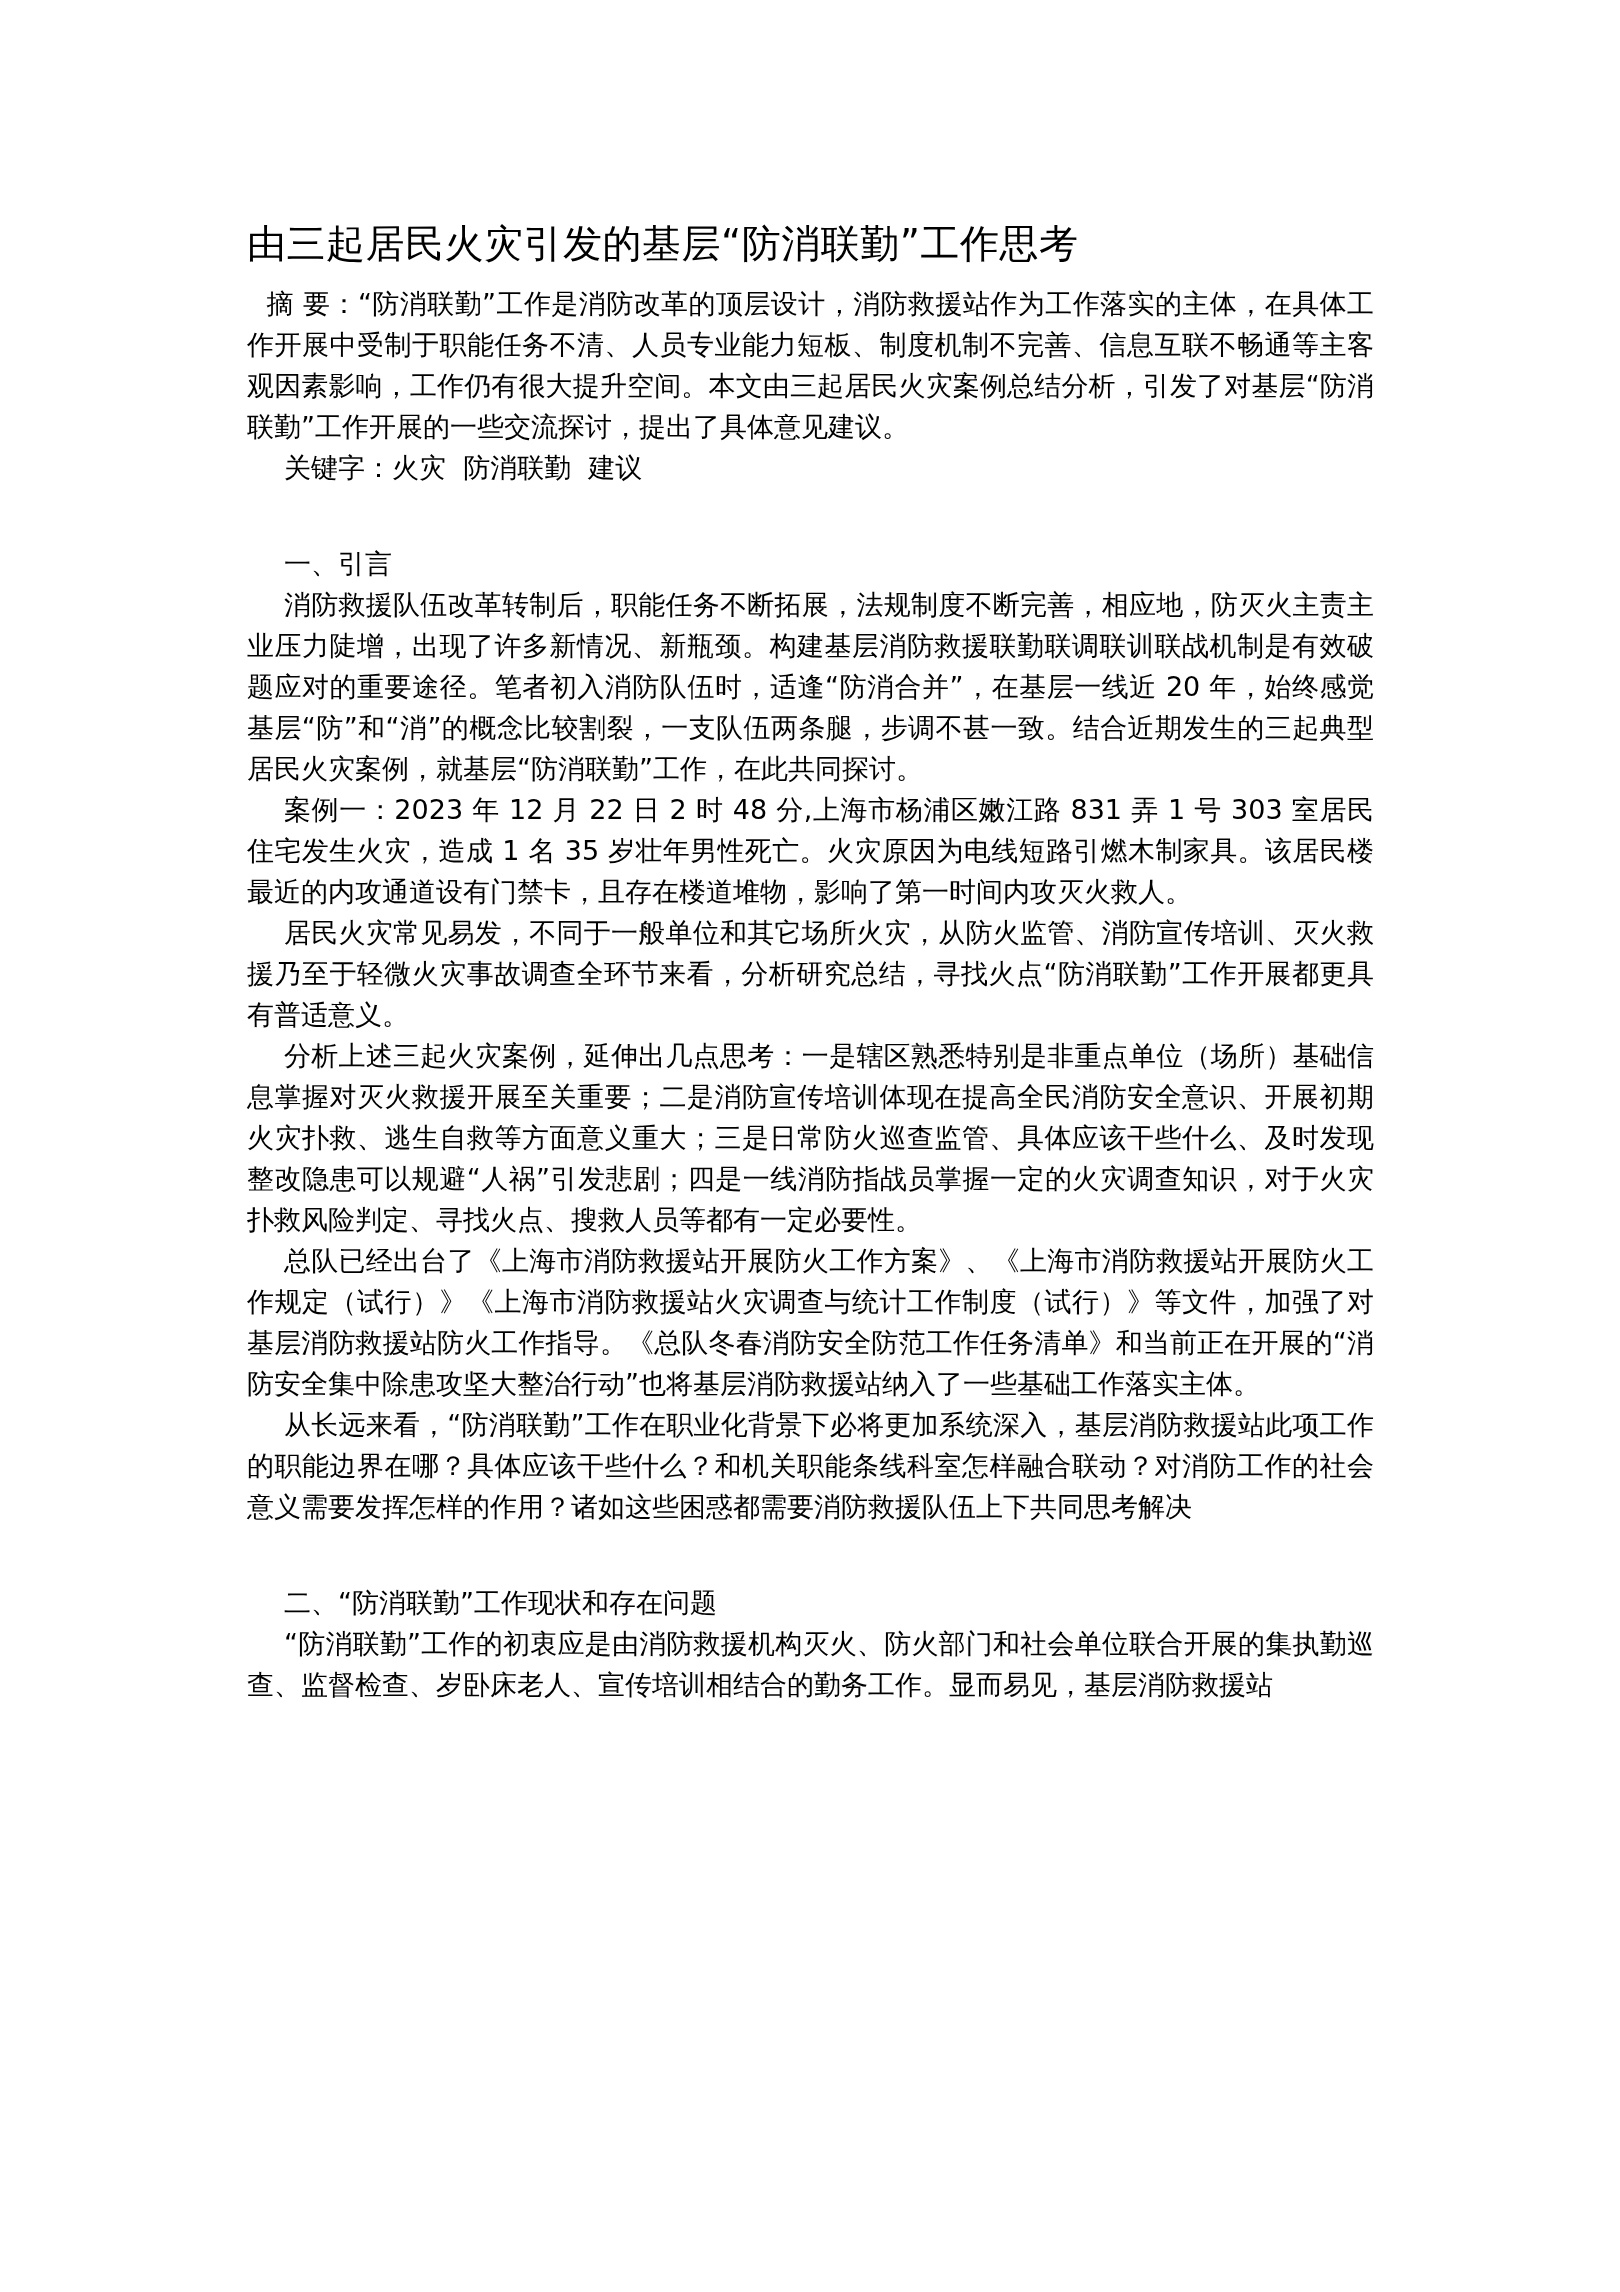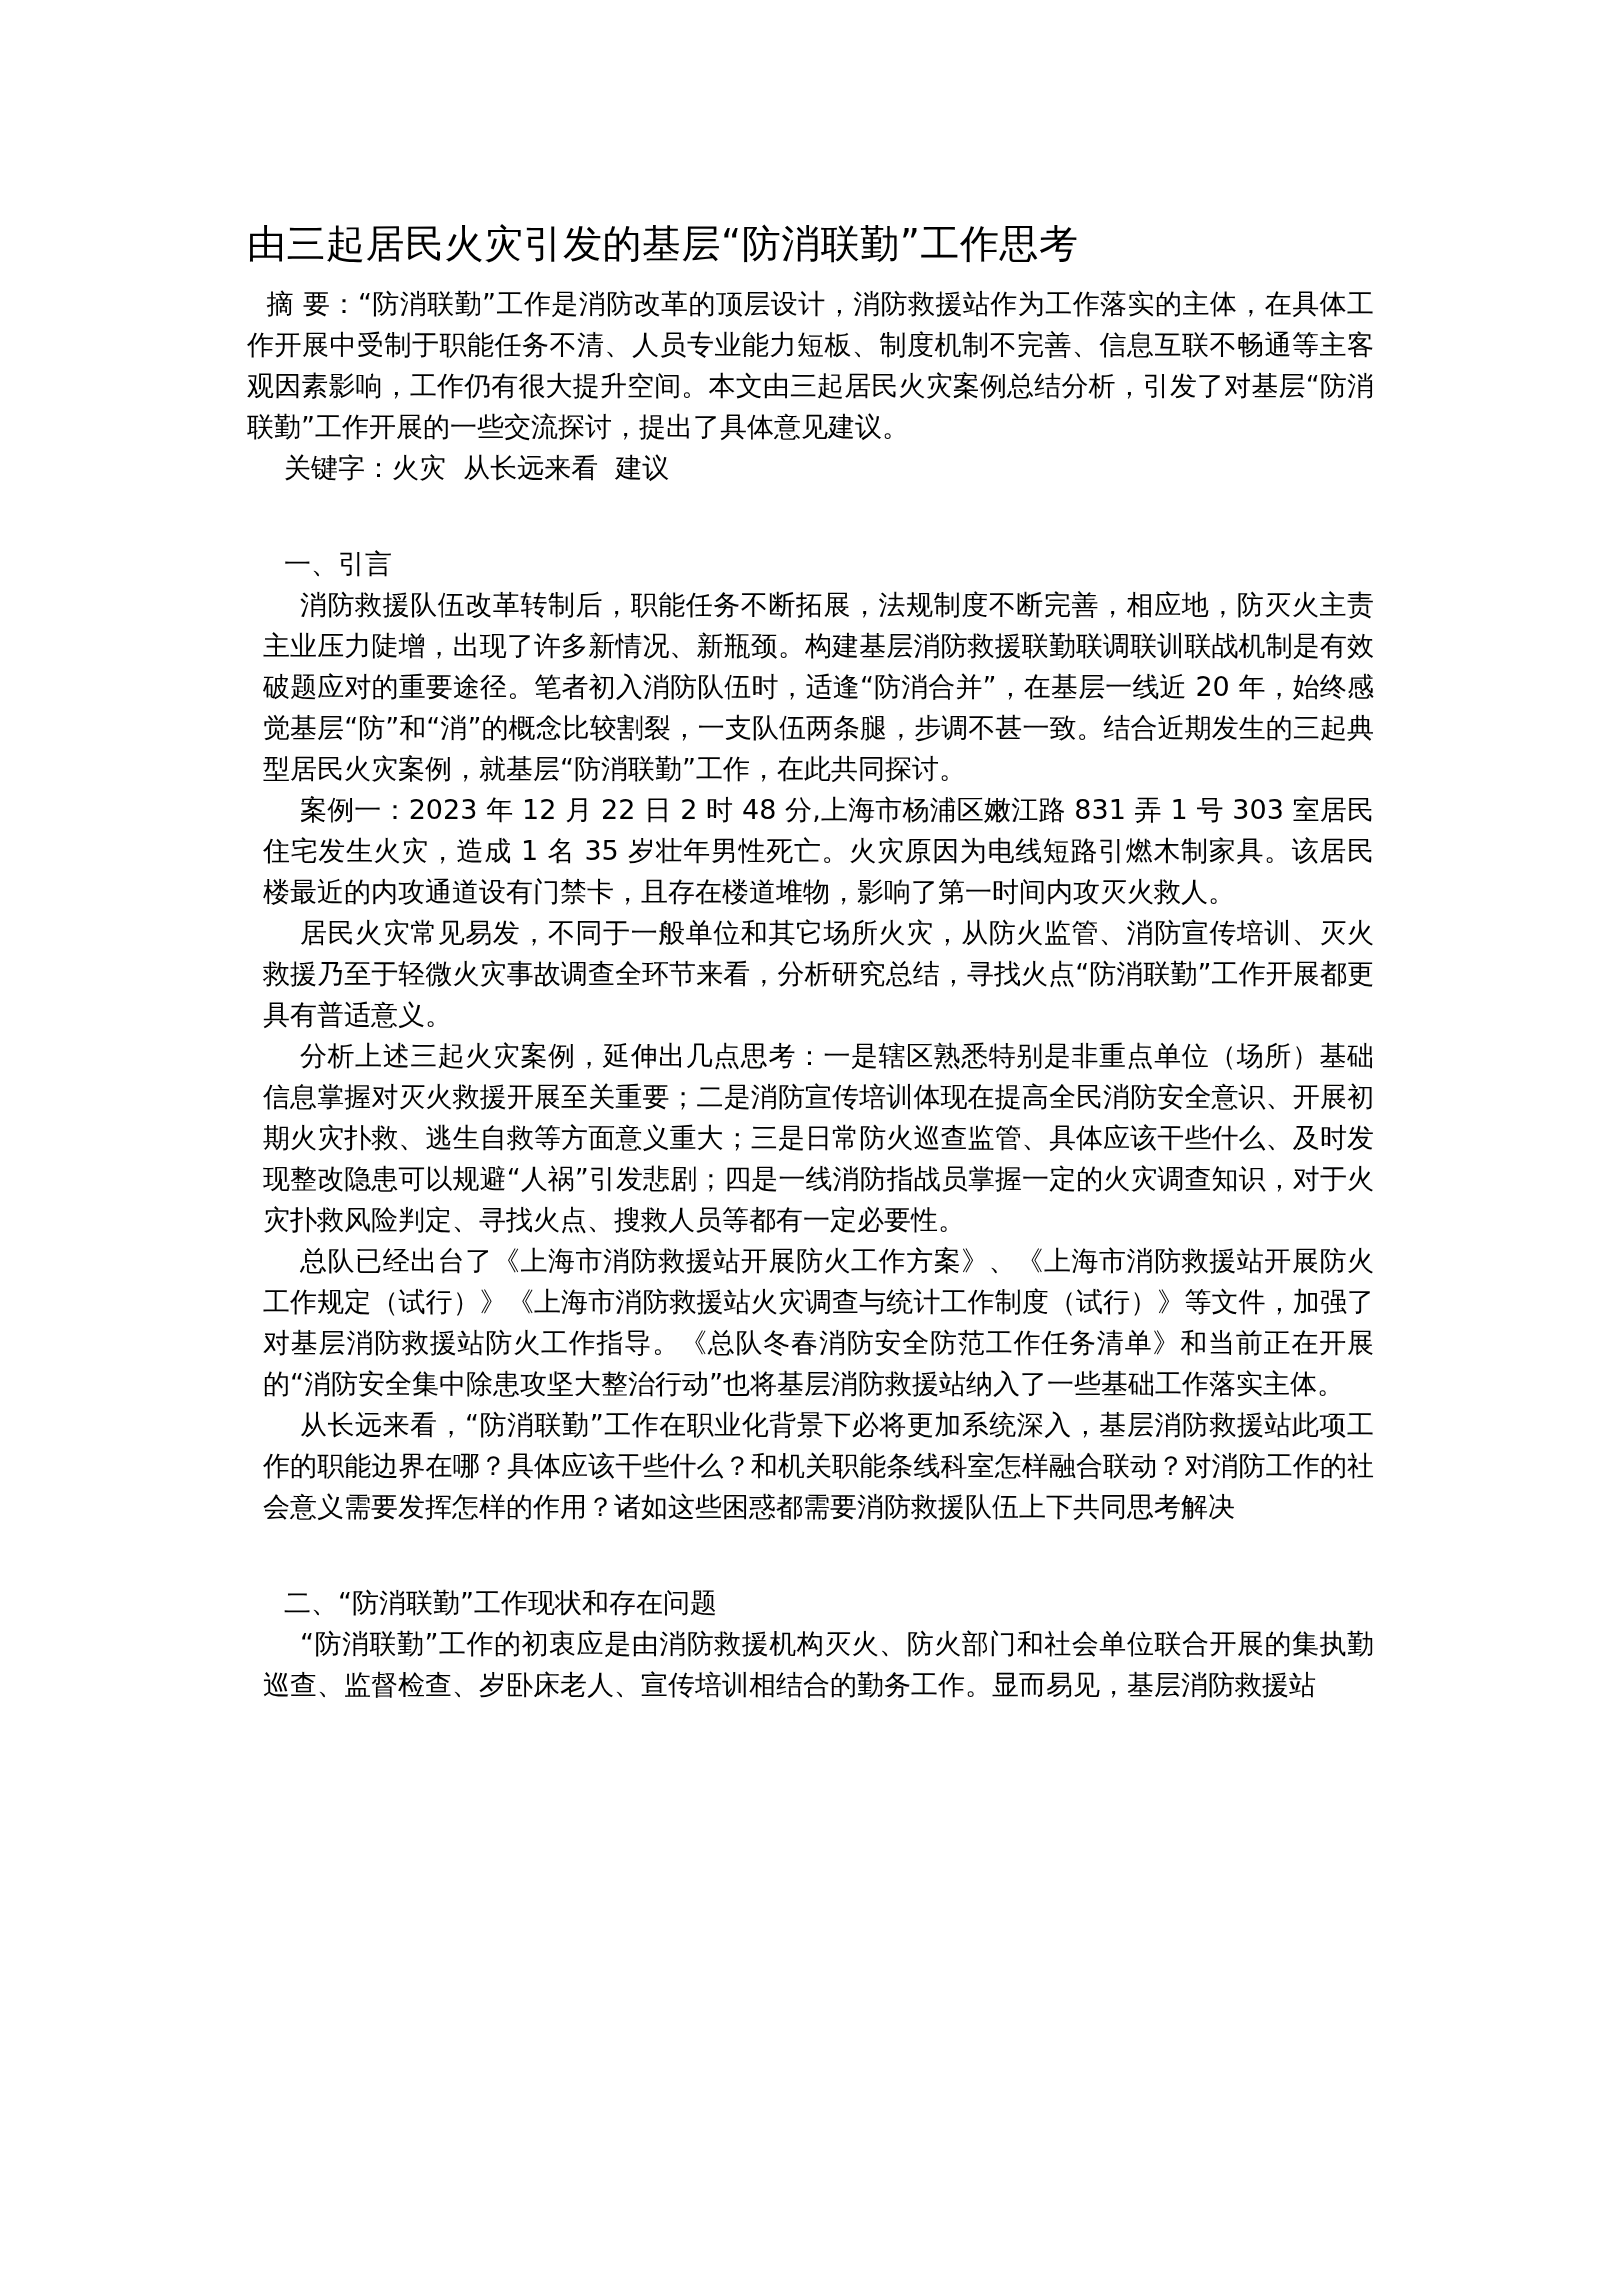--- a/index.html
+++ b/index.html
@@ -1,34 +1,34 @@
 <!DOCTYPE html>
 <html><head>
 <meta charset="utf-8">
 <style>
   html, body { margin: 0; padding: 0; background: #ffffff; }
   body { width: 1620px; height: 2293px; position: relative; overflow: hidden;
          font-family: "DejaVu Sans", "Liberation Sans", sans-serif; color: #000; }
   .page { position: absolute; left: 247px; top: 218px; width: 1127px; }
   .title { font-size: 39px; line-height: 51px; margin: 0 0 13.7px 0; font-weight: normal; letter-spacing: 0.5px; white-space: nowrap; }
   .p { font-size: 27px; line-height: 41px; margin: 0; text-align: justify; text-align-last: left; }
-  .indent { text-indent: 37px; margin-left: 16px; }
+  .indent { text-indent: 37px; }
   .indent-sm { text-indent: 19.6px; }
   .kw { font-size: 27px; line-height: 41px; margin: 0; padding-left: 37px; white-space: pre; }
   .heading { font-size: 27px; line-height: 41px; margin: 0; padding-left: 37px; }
   .gap2 { height: 55px; }
 </style>
 </head>
 <body>
 
 <div class="page">
   <h1 class="title">由三起居民火灾引发的基层“防消联勤”工作思考</h1>
 
   <p class="p indent-sm">摘 要：“防消联勤”工作是消防改革的顶层设计，消防救援站作为工作落实的主体，在具体工作开展中受制于职能任务不清、人员专业能力短板、制度机制不完善、信息互联不畅通等主客观因素影响，工作仍有很大提升空间。本文由三起居民火灾案例总结分析，引发了对基层“防消联勤”工作开展的一些交流探讨，提出了具体意见建议。</p>
-  <p class="kw">关键字：火灾  从长远来看  建议</p>
+  <p class="kw">关键字：火灾  防消联勤  建议</p>
 
   <div class="gap2"></div>
 
   <p class="heading">一、引言</p>
   <p class="p indent">消防救援队伍改革转制后，职能任务不断拓展，法规制度不断完善，相应地，防灭火主责主业压力陡增，出现了许多新情况、新瓶颈。构建基层消防救援联勤联调联训联战机制是有效破题应对的重要途径。笔者初入消防队伍时，适逢“防消合并”，在基层一线近 20 年，始终感觉基层“防”和“消”的概念比较割裂，一支队伍两条腿，步调不甚一致。结合近期发生的三起典型居民火灾案例，就基层“防消联勤”工作，在此共同探讨。</p>
   <p class="p indent">案例一：2023 年 12 月 22 日 2 时 48 分,上海市杨浦区嫩江路 831 弄 1 号 303 室居民住宅发生火灾，造成 1 名 35 岁壮年男性死亡。火灾原因为电线短路引燃木制家具。该居民楼最近的内攻通道设有门禁卡，且存在楼道堆物，影响了第一时间内攻灭火救人。</p>
   <p class="p indent">居民火灾常见易发，不同于一般单位和其它场所火灾，从防火监管、消防宣传培训、灭火救援乃至于轻微火灾事故调查全环节来看，分析研究总结，寻找火点“防消联勤”工作开展都更具有普适意义。</p>
   <p class="p indent">分析上述三起火灾案例，延伸出几点思考：一是辖区熟悉特别是非重点单位（场所）基础信息掌握对灭火救援开展至关重要；二是消防宣传培训体现在提高全民消防安全意识、开展初期火灾扑救、逃生自救等方面意义重大；三是日常防火巡查监管、具体应该干些什么、及时发现整改隐患可以规避“人祸”引发悲剧；四是一线消防指战员掌握一定的火灾调查知识，对于火灾扑救风险判定、寻找火点、搜救人员等都有一定必要性。</p>
   <p class="p indent">总队已经出台了《上海市消防救援站开展防火工作方案》、《上海市消防救援站开展防火工作规定（试行）》《上海市消防救援站火灾调查与统计工作制度（试行）》等文件，加强了对基层消防救援站防火工作指导。《总队冬春消防安全防范工作任务清单》和当前正在开展的“消防安全集中除患攻坚大整治行动”也将基层消防救援站纳入了一些基础工作落实主体。</p>
   <p class="p indent">从长远来看，“防消联勤”工作在职业化背景下必将更加系统深入，基层消防救援站此项工作的职能边界在哪？具体应该干些什么？和机关职能条线科室怎样融合联动？对消防工作的社会意义需要发挥怎样的作用？诸如这些困惑都需要消防救援队伍上下共同思考解决</p>

